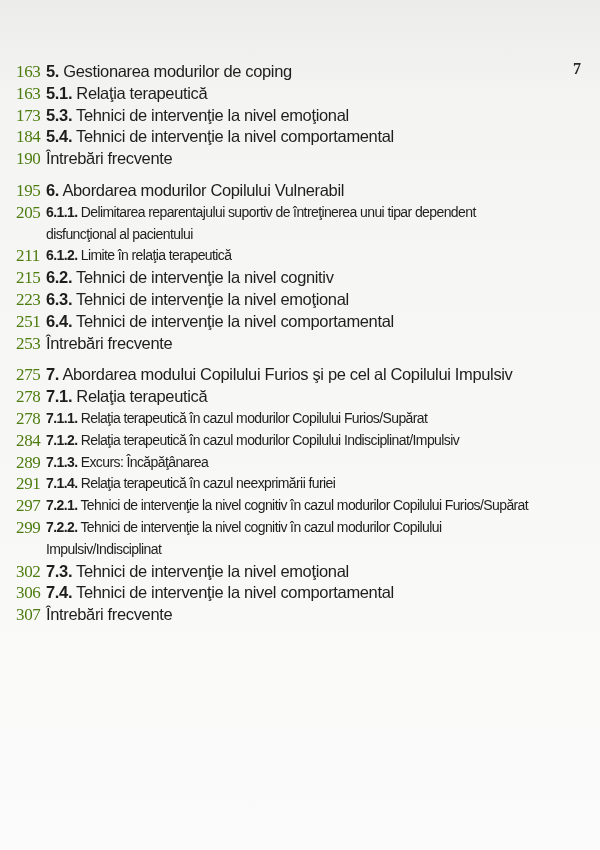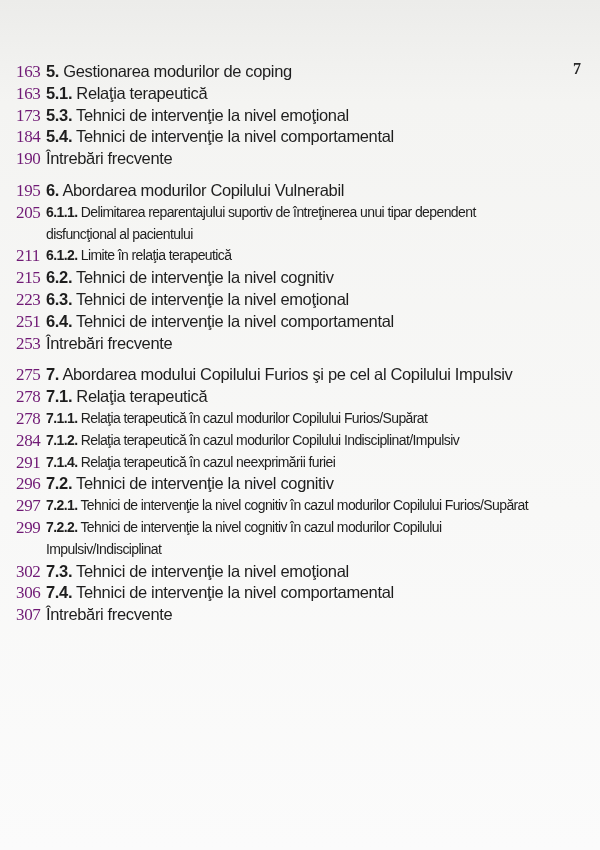--- a/index.html
+++ b/index.html
@@ -21,21 +21,21 @@
   .section { margin-bottom: 10px; }
   .entry {
     display: flex; align-items: flex-start;
     font-size: 16.5px; line-height: 21.8px;
     letter-spacing: -0.35px;
   }
   .entry .pg {
     width: 30px; flex: 0 0 30px;
     font-family: "Liberation Serif", serif;
     font-size: 17px;
-    color: #701a75;
+    color: #4d7c0f;
   }
   .entry .txt { flex: 1; padding-right: 40px; }
   .entry .num { font-weight: bold; }
   .entry.sub .txt { font-size: 14px; letter-spacing: -0.6px; }
 </style>
 </head>
 <body>
 
 <div class="page-number">7</div>
 
@@ -106,26 +106,26 @@
       </div>
     <div class="entry sub">
         <span class="pg">278</span>
         <span class="txt"><span class="num">7.1.1.</span><span> Relaţia terapeutică în cazul modurilor Copilului Furios/Supărat</span></span>
       </div>
     <div class="entry sub">
         <span class="pg">284</span>
         <span class="txt"><span class="num">7.1.2.</span><span> Relaţia terapeutică în cazul modurilor Copilului Indisciplinat/Impulsiv</span></span>
       </div>
     <div class="entry sub">
+        <span class="pg">289</span>
+        <span class="txt"><span class="num">7.1.3.</span><span> Excurs: Încăpăţânarea</span></span>
+      </div>
+    <div class="entry sub">
         <span class="pg">291</span>
         <span class="txt"><span class="num">7.1.4.</span><span> Relaţia terapeutică în cazul neexprimării furiei</span></span>
-      </div>
-    <div class="entry">
-        <span class="pg">296</span>
-        <span class="txt"><span class="num">7.2.</span><span> Tehnici de intervenţie la nivel cognitiv</span></span>
       </div>
     <div class="entry sub">
         <span class="pg">297</span>
         <span class="txt"><span class="num">7.2.1.</span><span> Tehnici de intervenţie la nivel cognitiv în cazul modurilor Copilului Furios/Supărat</span></span>
       </div>
     <div class="entry sub">
         <span class="pg">299</span>
         <span class="txt"><span class="num">7.2.2.</span><span> Tehnici de intervenţie la nivel cognitiv în cazul modurilor Copilului Impulsiv/Indisciplinat</span></span>
       </div>
     <div class="entry">

